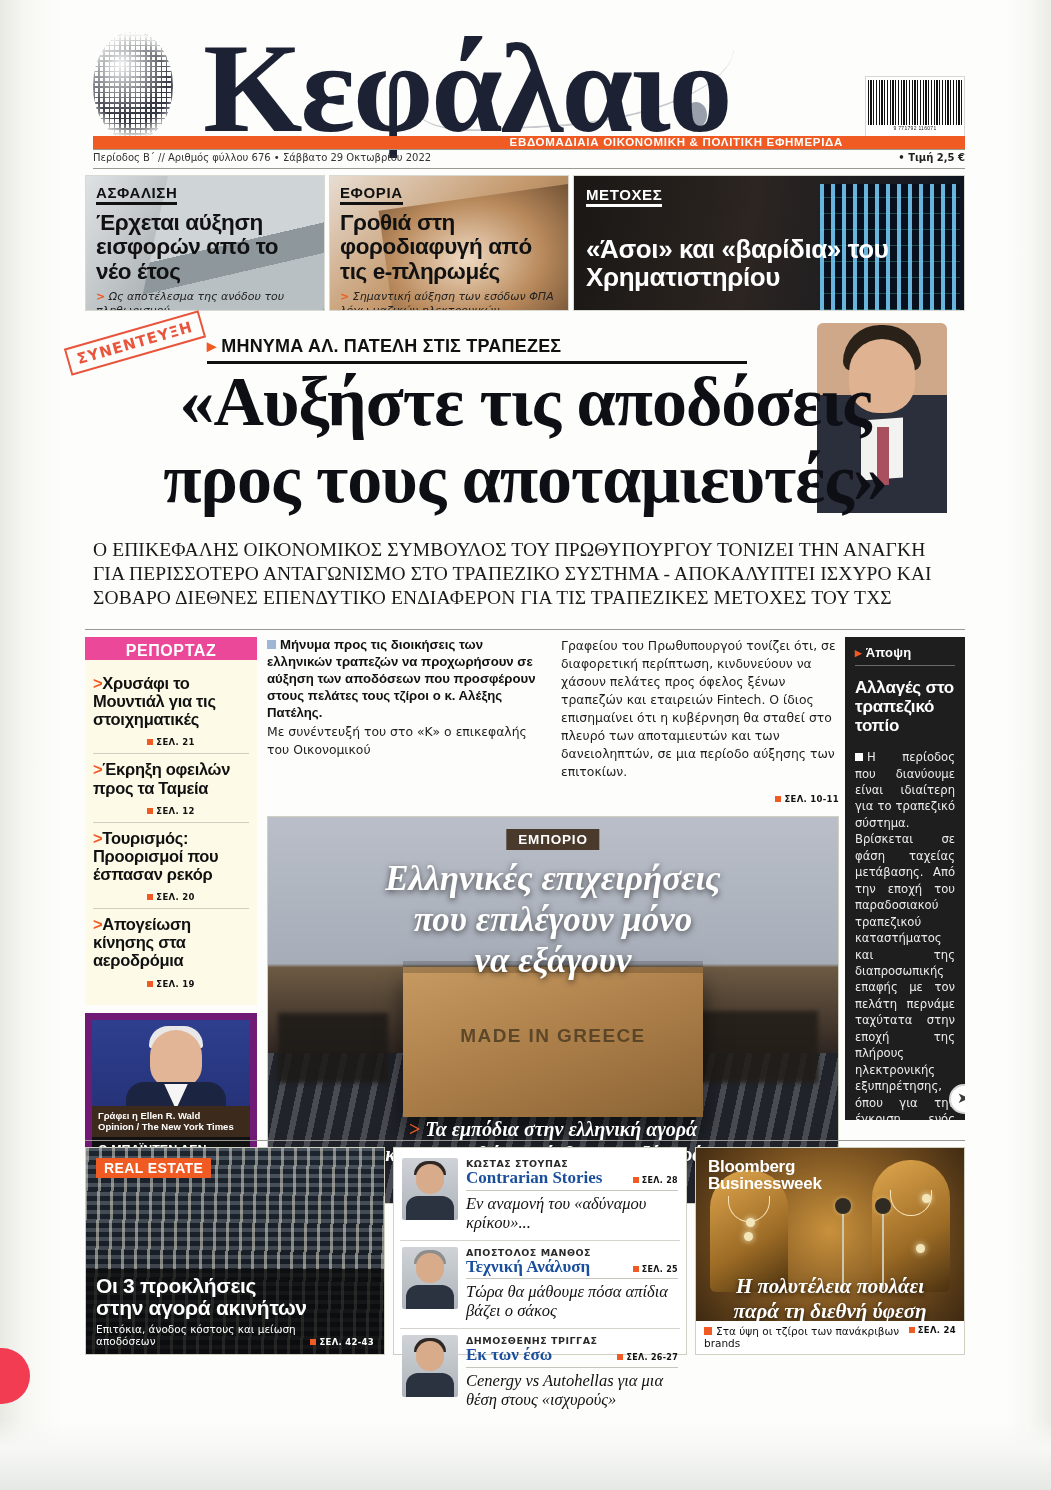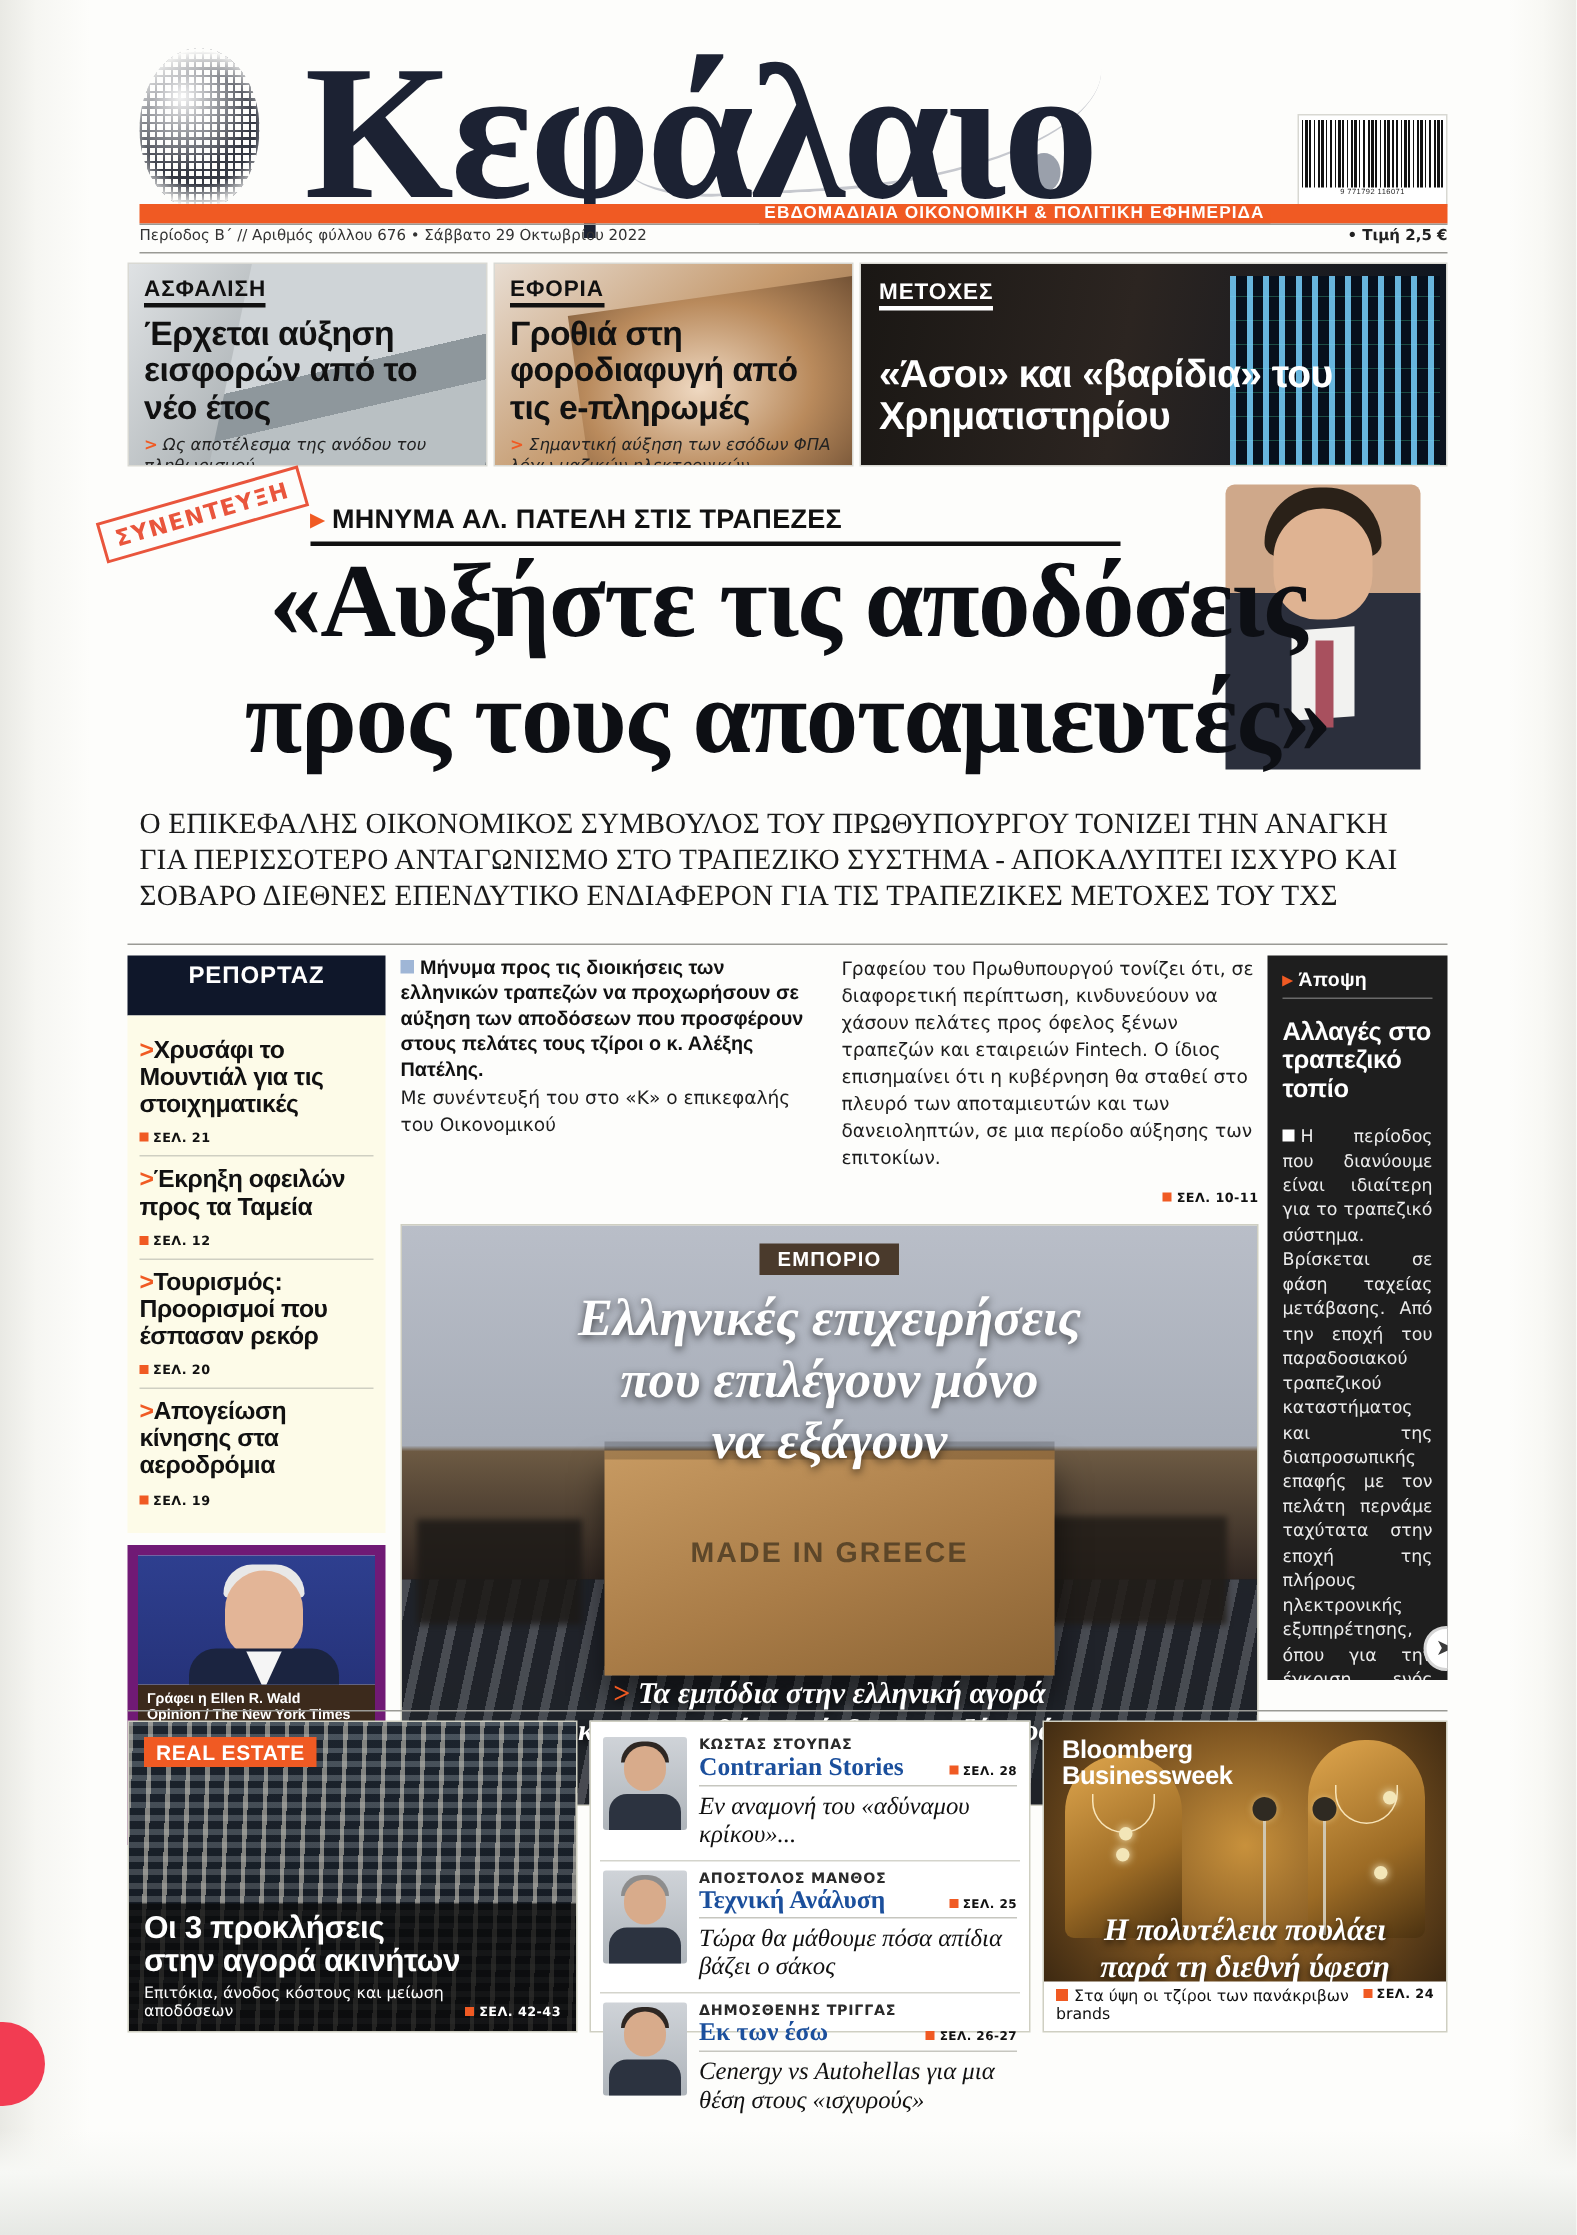--- a/index.html
+++ b/index.html
@@ -195,31 +195,31 @@
     font-size:19.5px; line-height:1.22; color:#1a1a1a; letter-spacing:.1px;
   }
 
   
   .mid{ position:relative; margin-top:10px; height:500px; }
   .rule-top{ position:absolute; left:0; right:0; top:-4px; height:1px; background:#9a9a95; }
 
   
   .col-left{ position:absolute; left:0; top:4px; width:172px; }
   .report-bar{
-    background:#0f172a; color:#fff; text-align:center; font-size:16px; font-weight:700;
-    letter-spacing:.6px; padding:5px 0 17px;
+    background:#ec4899; color:#fff; text-align:center; font-size:16px; font-weight:700;
+    letter-spacing:.6px; padding:5px 0 0;
   }
   .report-list{ background:#fdfbe8; padding:8px 8px 10px; }
   .rep-item{ padding:6px 0 4px; }
   .rep-item + .rep-item{ border-top:1px solid #cfcfc2; }
   .rep-title{
     font-size:16.5px; line-height:1.1; font-weight:700; color:#111; letter-spacing:-.3px;
   }
   .rep-title .tri{ color:#f05a23; font-weight:700; }
-  .rep-ref{ text-align:left; margin-top:3px; }
+  .rep-ref{ text-align:center; margin-top:3px; }
   .biden-card{ margin-top:8px; border:7px solid #701a75; background:#fff; }
   .biden-photo{
     height:86px; position:relative; overflow:hidden;
     background:linear-gradient(180deg,#2e3f8f 0%, #26337a 100%);
   }
   .biden-photo .head{
     position:absolute; left:58px; top:10px; width:52px; height:58px;
     background:#e3b597; border-radius:26px 26px 22px 22px;
   }
   .biden-photo .hair{

